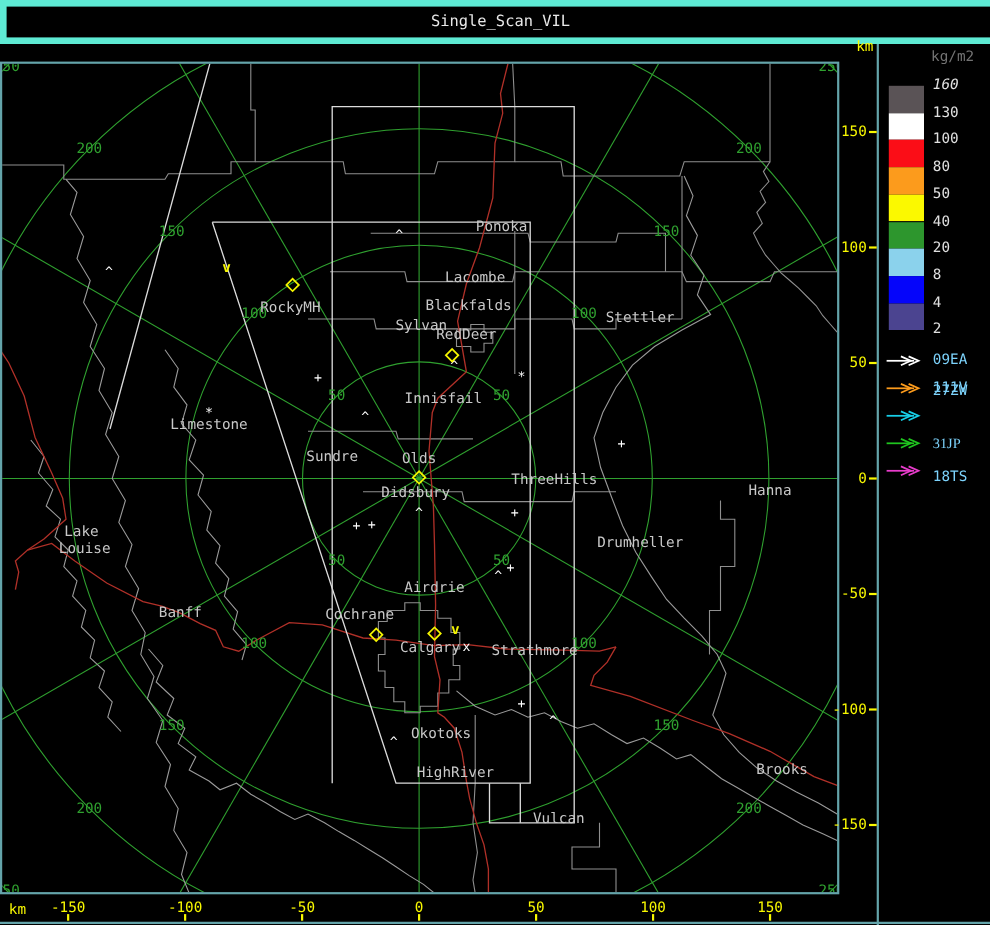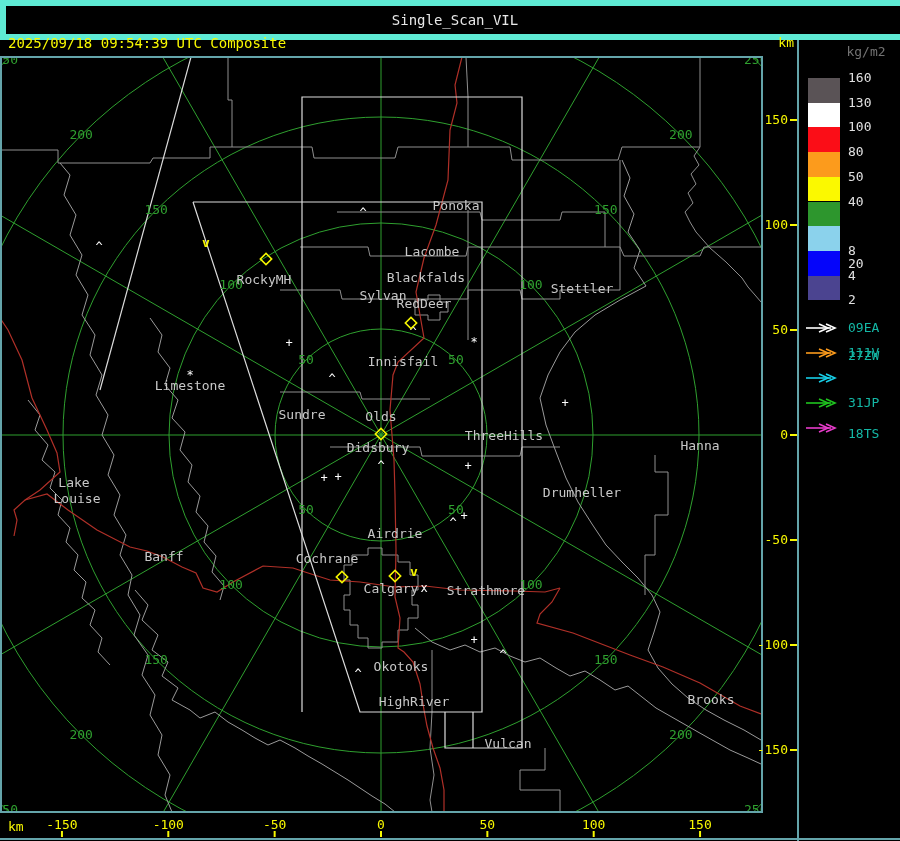--- a/index.html
+++ b/index.html
@@ -6,21 +6,21 @@
   .screen{position:relative;width:900px;height:841px;background:#000;overflow:hidden;
           font-family:"DejaVu Sans Mono",monospace;}
   .titlebar{position:absolute;left:0;top:0;width:898px;height:28px;border:6px solid #5eead4;
             background:#000;color:#E8E8E8;font-size:14px;text-align:center;line-height:28px;}
   .ts{position:absolute;left:8px;top:31px;height:24px;line-height:24px;color:#F8F800;font-size:14px;}
   .kmtop{position:absolute;left:758px;top:31px;width:36px;height:24px;line-height:24px;
          color:#F8F800;font-size:13px;text-align:right;}
   .units{position:absolute;left:800px;top:44px;width:100px;text-align:center;color:#737373;font-size:13px;margin-left:16px;}
   .sw{position:absolute;left:808px;width:32px;}
   .swlbl{position:absolute;left:848px;height:14px;line-height:14px;color:#E0E0E0;font-size:13px;}
-  .rlbl{position:absolute;left:848px;height:14px;line-height:14px;color:#14b8a6;font-size:13px;}
+  .rlbl{position:absolute;left:848px;height:14px;line-height:14px;color:#7dd3fc;font-size:13px;}
   svg{position:absolute;left:0;top:0;}
   text{font-family:"DejaVu Sans Mono",monospace;}
 </style>
 </head>
 <body>
 
 <div class="screen">
   <svg id="map" width="900" height="841" viewBox="0 0 900 841">
       <defs>
         <clipPath id="mapclip">
@@ -192,44 +192,43 @@
       <line x1="806" y1="403" x2="831" y2="403" stroke="#1FC41F" stroke-width="1.6"></line>
       <polyline points="826,399 835,403 826,407" fill="none" stroke="#1FC41F" stroke-width="1.6"></polyline>
       <polyline points="819,399 828,403 819,407" fill="none" stroke="#1FC41F" stroke-width="1.6"></polyline>
       <line x1="806" y1="428" x2="831" y2="428" stroke="#E83CCB" stroke-width="1.6"></line>
       <polyline points="826,424 835,428 826,432" fill="none" stroke="#E83CCB" stroke-width="1.6"></polyline>
       <polyline points="819,424 828,428 819,432" fill="none" stroke="#E83CCB" stroke-width="1.6"></polyline>
     </svg>
   <div class="titlebar">
     <span>Single_Scan_VIL</span>
   </div>
-  <div class="ts">2025/09/18 09:54:39 UTC Composite</div>
   <div class="kmtop">km</div>
   <div class="units">kg/m2</div>
   <div id="swatches">
       <div class="sw" style="top: 78px; height: 24.7px; background: rgb(90, 83, 86);"></div>
       <div class="sw" style="top: 102.7px; height: 24.7px; background: rgb(255, 255, 255);"></div>
       <div class="sw" style="top: 127.4px; height: 24.7px; background: rgb(251, 13, 23);"></div>
       <div class="sw" style="top: 152.1px; height: 24.7px; background: rgb(252, 155, 28);"></div>
       <div class="sw" style="top: 176.8px; height: 24.7px; background: rgb(251, 249, 0);"></div>
       <div class="sw" style="top: 201.5px; height: 24.7px; background: rgb(45, 150, 45);"></div>
       <div class="sw" style="top: 226.2px; height: 24.7px; background: rgb(139, 210, 236);"></div>
       <div class="sw" style="top: 250.9px; height: 24.7px; background: rgb(5, 5, 250);"></div>
       <div class="sw" style="top: 275.6px; height: 24.7px; background: rgb(75, 68, 144);"></div>
-      <div class="swlbl" style="top: 71px;">160</div>
+      <div class="swlbl" style="top: 71px; font-style: italic;">160</div>
       <div class="swlbl" style="top: 95.7px;">130</div>
       <div class="swlbl" style="top: 120.4px;">100</div>
       <div class="swlbl" style="top: 145.1px;">80</div>
       <div class="swlbl" style="top: 169.8px;">50</div>
       <div class="swlbl" style="top: 194.5px;">40</div>
-      <div class="swlbl" style="top: 219.2px; margin-top: 38px;">20</div>
+      <div class="swlbl" style="top: 219.2px;">20</div>
       <div class="swlbl" style="top: 243.9px;">8</div>
       <div class="swlbl" style="top: 268.6px;">4</div>
       <div class="swlbl" style="top: 293.3px;">2</div>
     </div>
   <div id="radarlabels">
       <div class="rlbl" style="top: 321px;">09EA</div>
       <div class="rlbl" style="top: 346px; text-align: right;">111V</div>
       <div class="rlbl" style="top: 349px;">27ZW</div>
-      <div class="rlbl" style="top: 396px;">31JP</div>
+      <div class="rlbl" style="top: 396px; font-family: Liberation Serif, serif;">31JP</div>
       <div class="rlbl" style="top: 427px;">18TS</div>
     </div>
 </div>
 
 </body></html>

